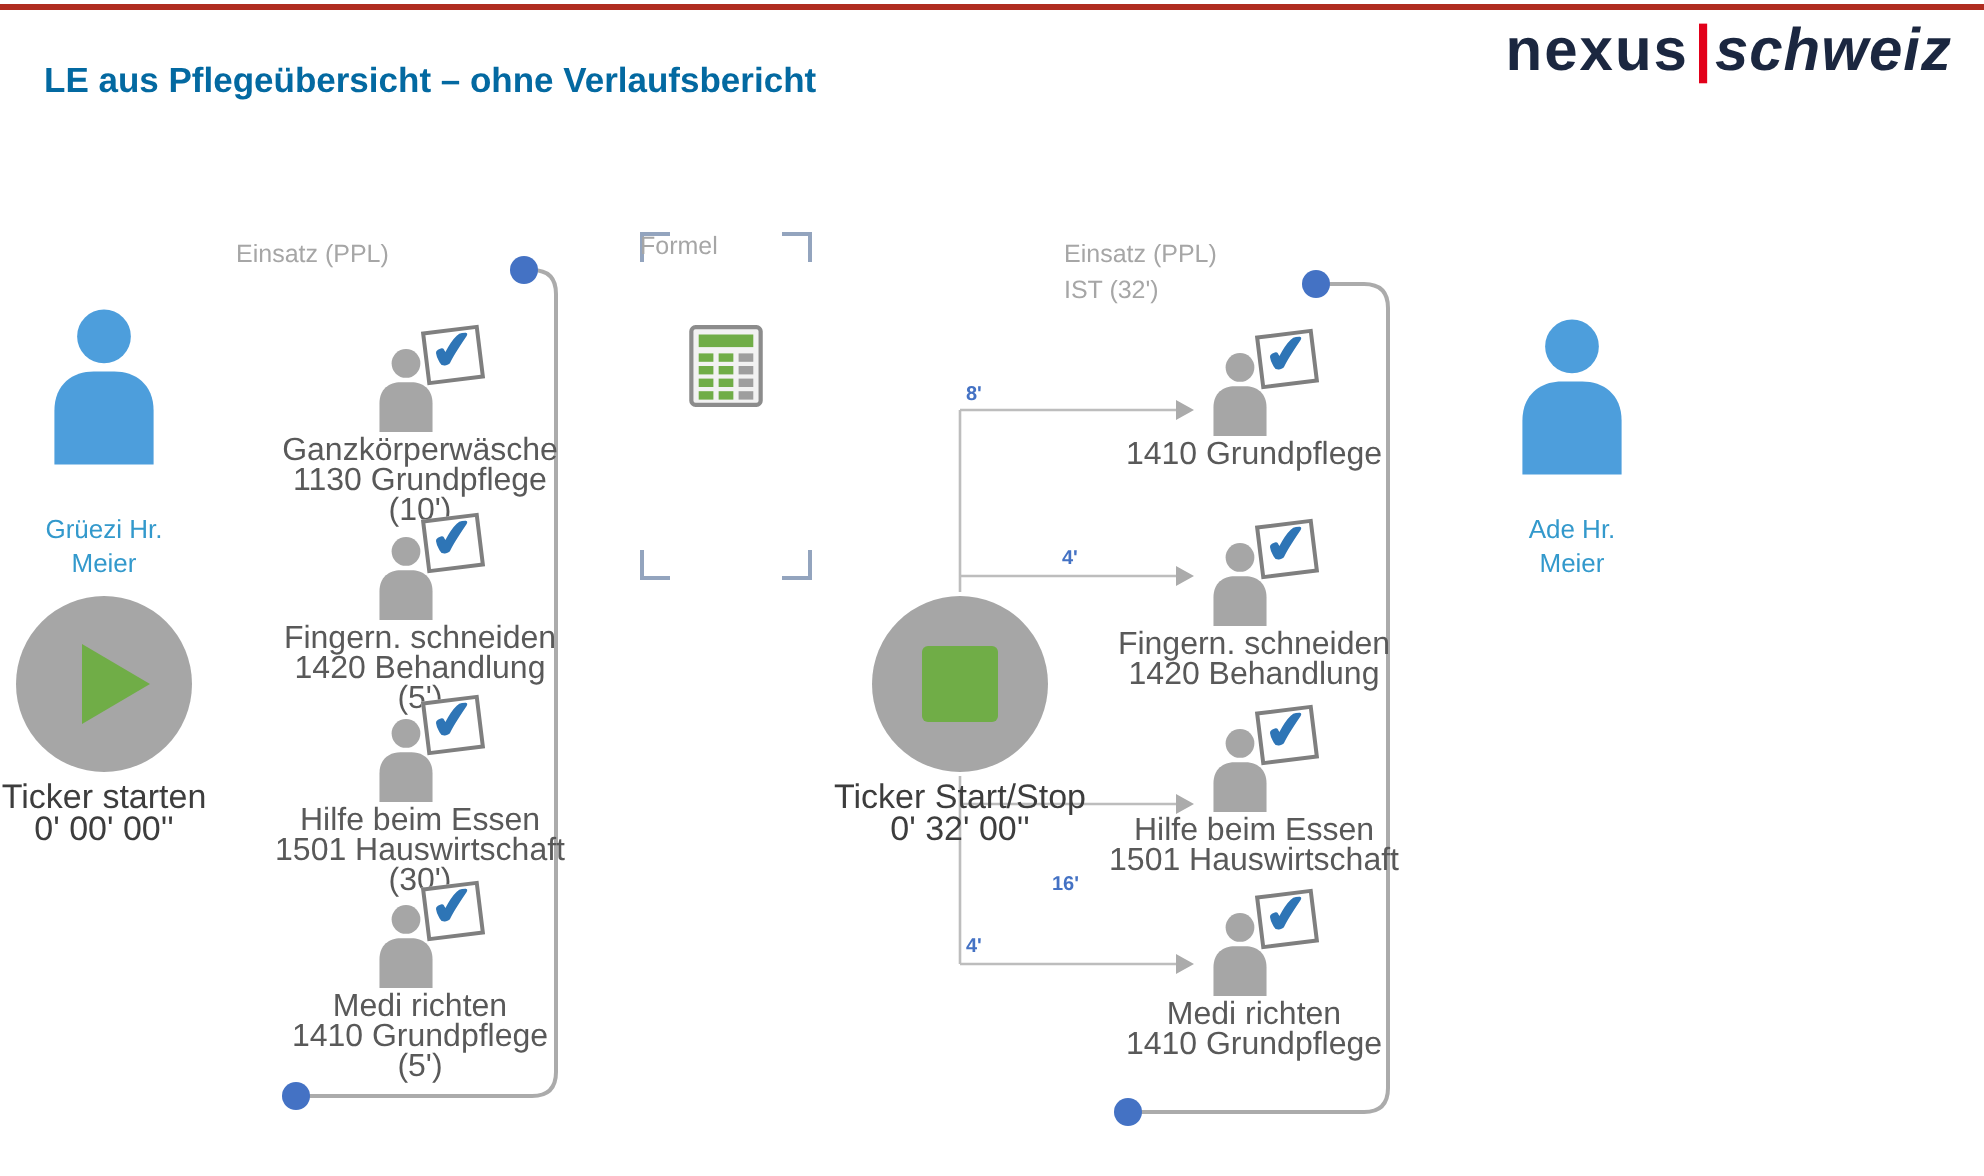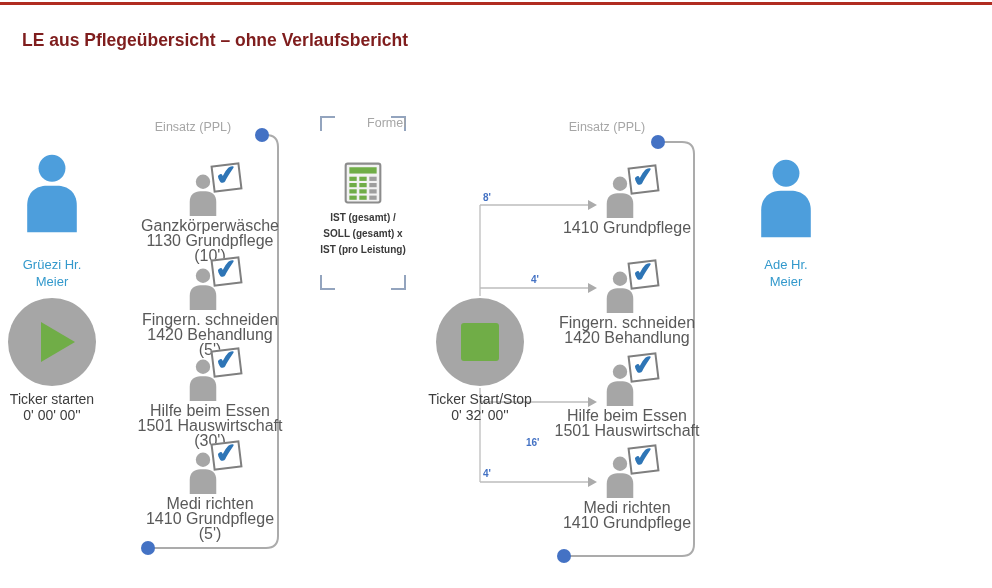--- a/index.html
+++ b/index.html
@@ -1,68 +1,69 @@
 <!DOCTYPE html>
 <html><head>
 <meta charset="utf-8">
 <style>
   html,body{margin:0;padding:0;background:#e9e9e9;}
   .canvas{position:relative;width:992px;height:588px;background:#ffffff;overflow:hidden;
           font-family:"Liberation Sans",sans-serif;}
   .topline{position:absolute;top:2px;left:0;width:100%;height:3px;background:#B02C20;}
-  .title{position:absolute;left:22px;top:30px;font-size:17.5px;font-weight:bold;color:#7f1d1d;text-align:right;}
+  .title{position:absolute;left:22px;top:30px;font-size:17.5px;font-weight:bold;color:#0369a1;text-align:right;}
   .logo{position:absolute;top:6px;right:16px;text-align:center;}
   .logo-line{font-size:30px;color:#1B2740;line-height:36px;white-space:nowrap;}
   .logo-nexus{font-weight:600;letter-spacing:1px;}
   .logo-sep{color:#E2001A;font-weight:700;font-style:italic;font-size:32px;margin:0 2px;}
   .logo-schweiz{font-weight:800;font-style:italic;letter-spacing:0.5px;}
   .logo-sub{margin-top:1px;font-size:13px;color:#3399CC;}
   .overlay{position:absolute;left:0;top:0;z-index:0;}
   .flow{fill:none;stroke:#ABABAB;stroke-width:2;stroke-linecap:round;}
   .dot{fill:#4472C4;}
   .arrow{fill:none;stroke:#BDBDBD;stroke-width:1.3;}
   .ah{fill:#ABABAB;stroke:none;}
   .person-b{width:62px;height:80px;color:#4D9EDC;position:absolute;fill:currentColor;}
   .actor-text{position:absolute;text-align:center;font-size:13px;color:#3399CC;line-height:17px;}
   .circle-btn{position:absolute;width:88px;height:88px;border-radius:50%;background:#A6A6A6;
               display:flex;align-items:center;justify-content:center;}
   .play-tri{width:0;height:0;border-left:34px solid #70AD47;border-top:20px solid transparent;
             border-bottom:20px solid transparent;margin-left:12px;}
   .stop-sq{width:38px;height:38px;background:#70AD47;border-radius:3px;}
-  .ticker-label{position:absolute;text-align:center;font-size:14px;color:#3D3D3D;line-height:16px;}
-  .colhead{position:absolute;text-align:center;font-size:12.5px;color:#A6A6A6;line-height:17.5px;}
+  .ticker-label{position:absolute;text-align:center;font-size:17px;color:#3D3D3D;line-height:16px;}
+  .colhead{position:absolute;text-align:left;font-size:12.5px;color:#A6A6A6;line-height:17.5px;}
   .svc{position:absolute;width:150px;text-align:center;}
   .fig{position:relative;width:64px;height:48px;margin:0 auto;}
   .person-s{position:absolute;left:8px;top:4px;width:34px;height:42px;color:#A6A6A6;fill:currentColor;}
   .cb{position:absolute;left:34px;top:-6px;width:25px;height:23px;border:2px solid #7F7F7F;
       background:#fff;transform:rotate(-7deg);color:#2E75B6;font-size:26px;line-height:19px;
       font-weight:bold;text-align:center;}
   .t{font-size:16px;color:#595959;line-height:15px;}
   .dur{position:absolute;font-size:10px;font-weight:bold;color:#4472C4;}
   .formel{position:absolute;left:320px;top:116px;width:86px;height:174px;}
   .corner{position:absolute;width:13px;height:13px;border:2px solid #93A4BE;}
   .c-tl{top:0;left:0;border-right:none;border-bottom:none;}
   .c-tr{top:0;right:0;border-left:none;border-bottom:none;}
   .c-bl{bottom:0;left:0;border-right:none;border-top:none;}
   .c-br{bottom:0;right:0;border-left:none;border-top:none;}
-  .formel-label{position:absolute;top:0;left:0;right:0;text-align:right;font-size:12.5px;color:#A6A6A6;}
+  .formel-label{position:absolute;top:0;left:0;right:0;text-align:left;font-size:12.5px;color:#A6A6A6;}
   .calc{position:absolute;left:50%;transform:translateX(-50%);top:46px;width:38px;height:42px;}
   .formel-text{position:absolute;top:94px;left:-12px;right:-12px;text-align:center;font-size:10px;
                font-weight:bold;color:#3A3A3A;line-height:16px;}
 </style>
 </head>
 <body>
 
 <div class="canvas">
 
   <div class="topline"></div>
 
   <div class="title">LE aus Pflegeübersicht – ohne Verlaufsbericht</div>
 
   <div class="logo">
+    <div class="logo-line"><span class="logo-nexus">nexus</span><span class="logo-sep">|</span><span class="logo-schweiz">schweiz</span></div>
   </div>
 
   <svg class="overlay" width="992" height="588" viewBox="0 0 992 588">
     <path class="flow" d="M262 135 H266 Q278 135 278 147 V536 Q278 548 266 548 H150"></path>
     <path class="flow" d="M658 142 H682 Q694 142 694 154 V544 Q694 556 682 556 H566"></path>
     <circle class="dot" cx="262" cy="135" r="7"></circle>
     <circle class="dot" cx="148" cy="548" r="7"></circle>
     <circle class="dot" cx="658" cy="142" r="7"></circle>
     <circle class="dot" cx="564" cy="556" r="7"></circle>
     <path class="arrow" d="M480 296 V205"></path>
@@ -160,42 +161,38 @@
       <rect x="5" y="20" width="7" height="4" fill="#70AD47"></rect>
         <rect x="14.5" y="20" width="7" height="4" fill="#70AD47"></rect>
         <rect x="24" y="20" width="7" height="4" fill="#9E9E9E"></rect>
       <rect x="5" y="26" width="7" height="4" fill="#70AD47"></rect>
         <rect x="14.5" y="26" width="7" height="4" fill="#70AD47"></rect>
         <rect x="24" y="26" width="7" height="4" fill="#9E9E9E"></rect>
       <rect x="5" y="32" width="7" height="4" fill="#70AD47"></rect>
         <rect x="14.5" y="32" width="7" height="4" fill="#70AD47"></rect>
         <rect x="24" y="32" width="7" height="4" fill="#9E9E9E"></rect>
     </svg>
-    <div class="formel-text">
-      <div>IST (gesamt) /</div>
-      <div>SOLL (gesamt) x</div>
-      <div>IST (pro Leistung)</div>
-    </div>
   </div>
 
   <div class="circle-btn" style="left:436px;top:298px;">
     <span class="stop-sq"></span>
   </div>
   <div class="ticker-label" style="left:410px;top:391px;width:140px;text-align:center;">
     <div>Ticker Start/Stop</div>
     <div>0' 32' 00''</div>
   </div>
 
   <div class="dur" style="left:483px;top:192px;">8'</div>
   <div class="dur" style="left:531px;top:274px;">4'</div>
   <div class="dur" style="left:526px;top:389px;margin-top:48px;">16'</div>
   <div class="dur" style="left:483px;top:468px;">4'</div>
 
   <div class="colhead" style="left:532px;top:119px;width:150px;">
     <div>Einsatz (PPL)</div>
+    <div>IST (32')</div>
   </div>
 
   <div class="svc" style="left:552px;top:172px;">
     <div class="fig">
       <svg class="person-s" viewBox="0 0 60 76">
           <circle cx="30" cy="14" r="13"></circle>
           <path d="M6 76 V50 C6 37 15 31 25 31 H35 C45 31 54 37 54 50 V76 Z"></path>
         </svg>
       <span class="cb">✔</span>
     </div>

